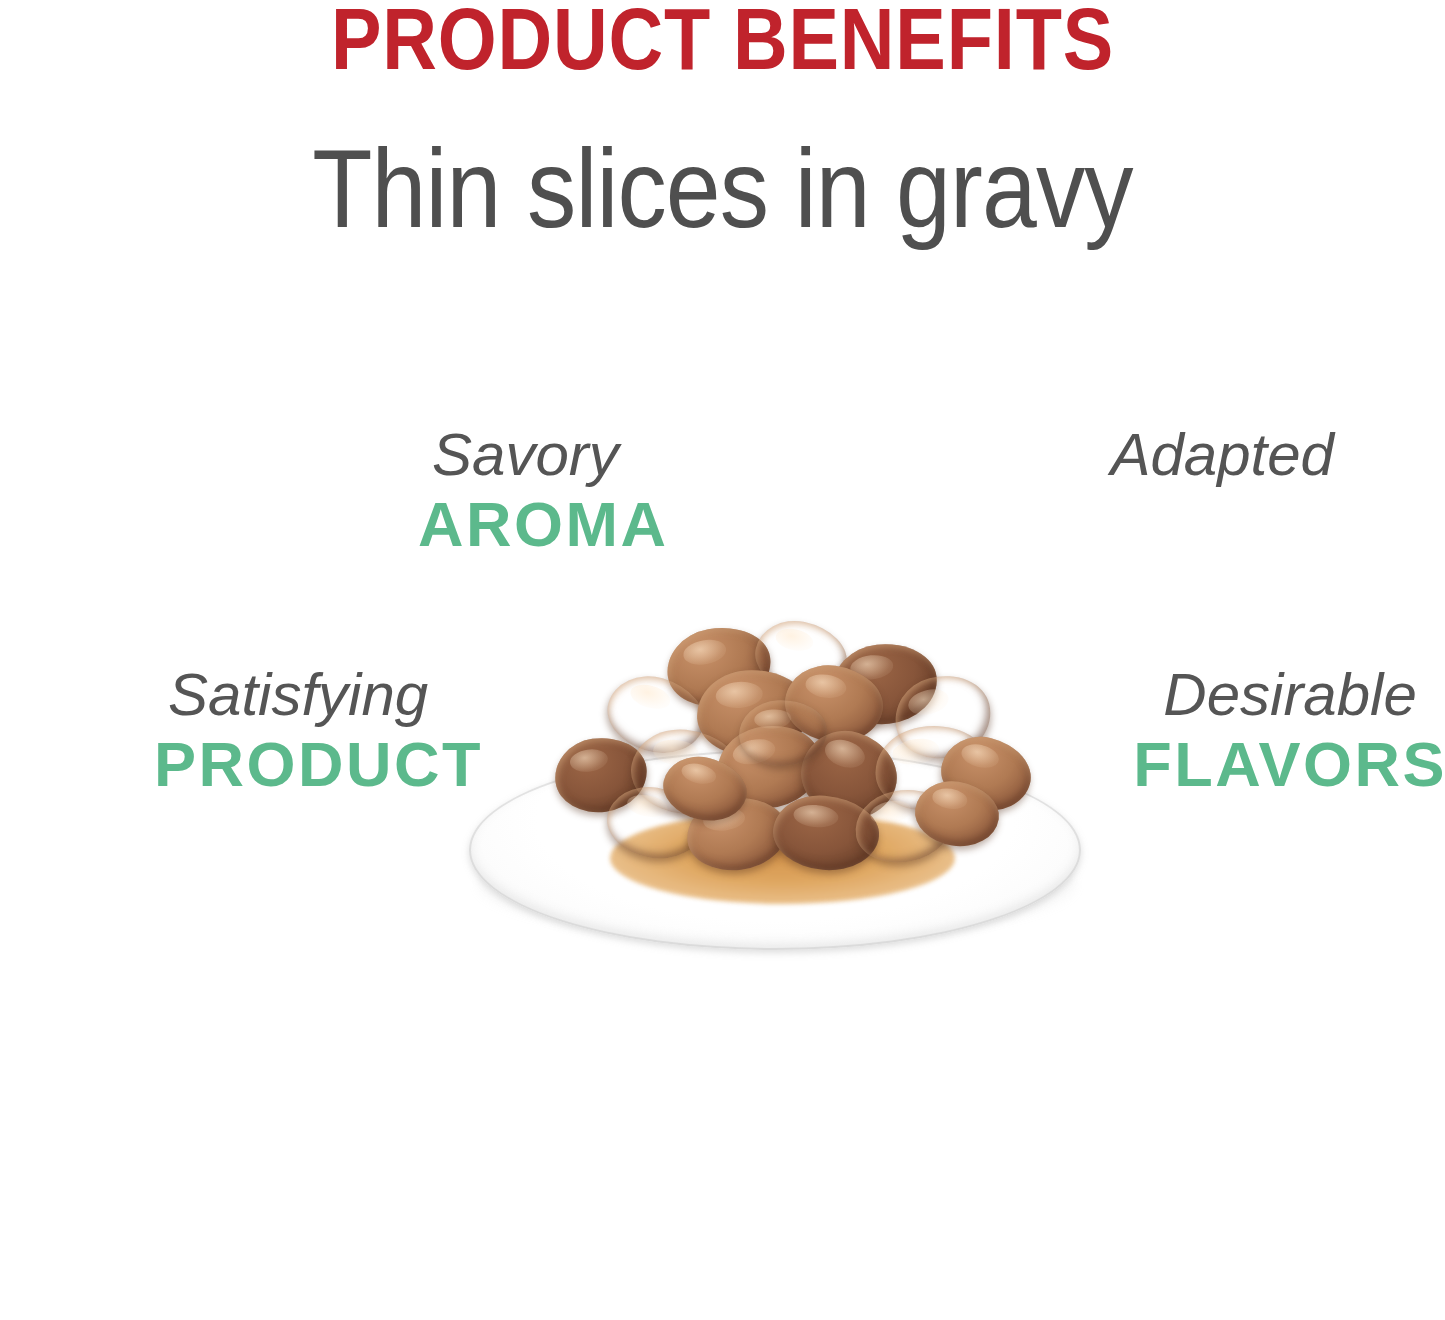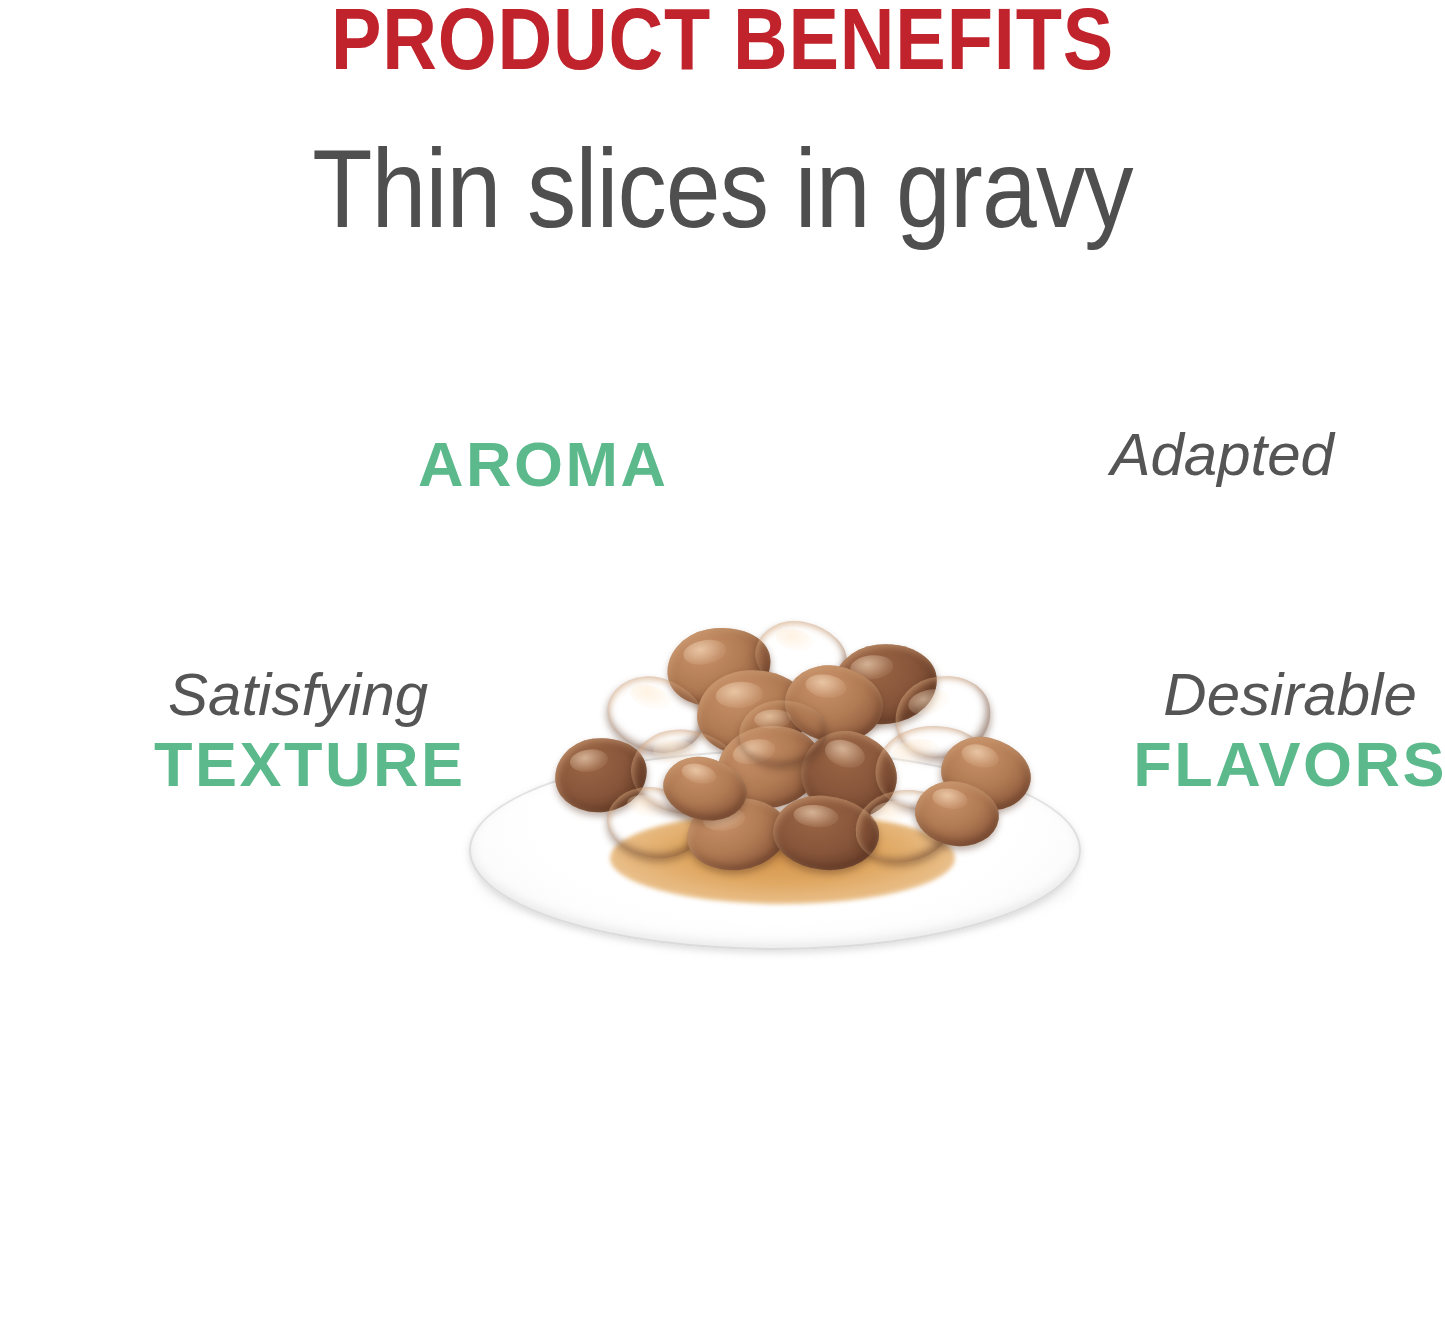--- a/index.html
+++ b/index.html
@@ -208,30 +208,31 @@
 </head>
 <body>
 
 <div id="page">
 
   <div class="title">PRODUCT BENEFITS</div>
 
   <div class="subtitle">Thin slices in gravy</div>
 
   <div class="benefit b-aroma">
+    <span class="lead">Savory</span>
     <span class="key">AROMA</span>
   </div>
 
   <div class="benefit b-consistency">
     <span class="lead">Adapted</span>
   </div>
 
   <div class="benefit b-texture">
     <span class="lead">Satisfying</span>
-    <span class="key">TEXTURE</span>
+    <span class="key">PRODUCT</span>
   </div>
 
   <div class="benefit b-flavors">
     <span class="lead">Desirable</span>
     <span class="key">FLAVORS</span>
   </div>
 
   <div class="food">
     <div class="plate-shadow"></div>
     <div class="plate"></div>

